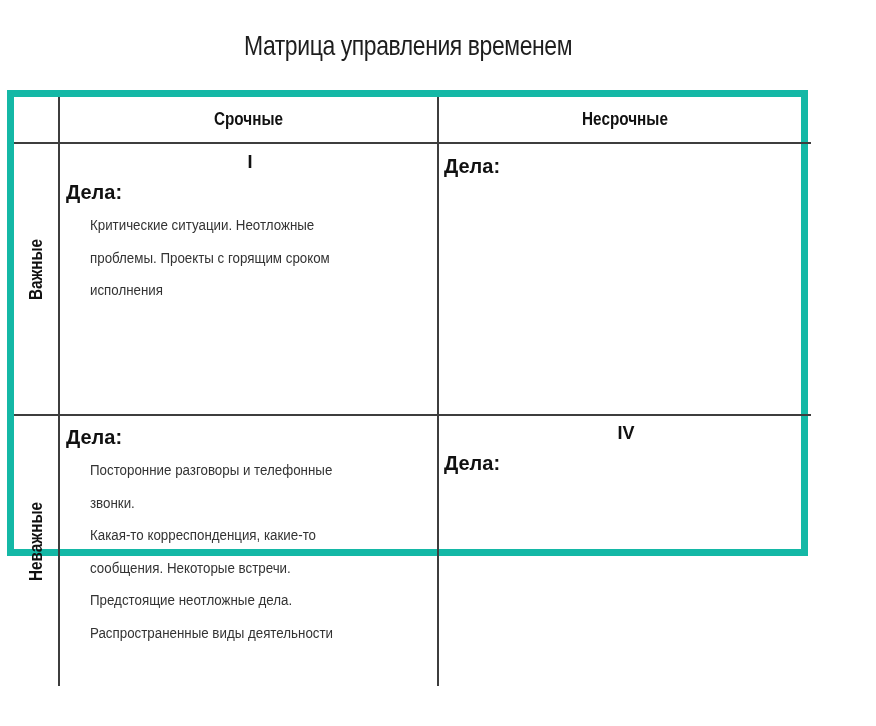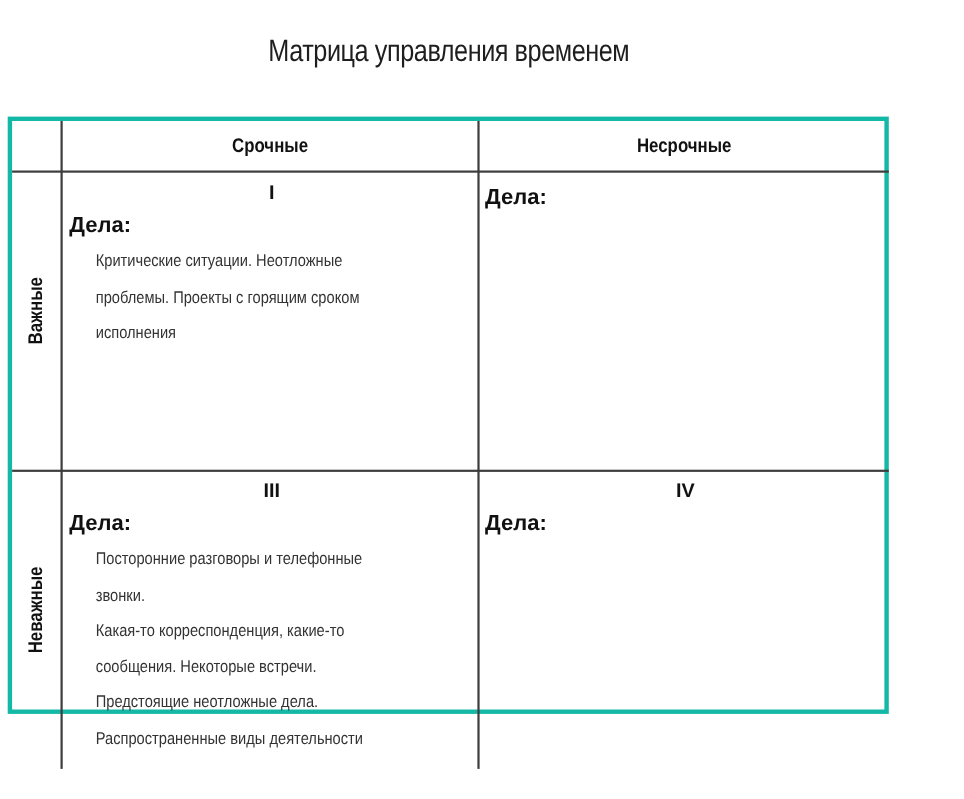--- a/index.html
+++ b/index.html
@@ -1,22 +1,22 @@
 <!DOCTYPE html>
 <html><head>
 <meta charset="utf-8">
 <style>
   html, body { margin:0; padding:0; background:#ffffff; }
   body { width:876px; height:726px; position:relative; overflow:hidden;
          font-family:"Liberation Sans", sans-serif; color:#2a2a2a; }
   .title { position:absolute; left:0; width:816px; top:30px; text-align:center;
            font-size:28px; letter-spacing:-0.5px; color:#1e1e1e;
            transform:scaleX(0.82); transform-origin:center; }
-  .grid { position:absolute; left:7px; top:106px; width:801px; height:543px;
-          border:4px solid #14b8a6; box-sizing:border-box; }
+  .grid { position:absolute; left:7px; top:90px; width:801px; height:466px;
+          border:7px solid #14b8a6; box-sizing:border-box; }
   .vline, .hline { position:absolute; background:#3d3d3d; }
   .cell { position:absolute; box-sizing:border-box; }
   .colhead { font-weight:bold; font-size:18px; text-align:center; color:#111;
              transform:scaleX(0.85); }
   .rowlabel { position:absolute; font-weight:bold; font-size:18px; color:#111;
               transform:rotate(-90deg) scaleX(0.85); white-space:nowrap; }
   .roman { text-align:center; font-weight:bold; font-size:18px; color:#111; height:26px; line-height:26px; }
   .dela { font-weight:bold; font-size:20px; color:#111; margin-top:4px; height:26px; line-height:26px; }
   .items { margin:4px 0 0 24px; padding:0; list-style:none; }
   .items li { font-size:15.5px; line-height:32.5px; color:#333; transform:scaleX(0.86); transform-origin:left; white-space:nowrap; }
@@ -51,21 +51,20 @@
       <li>проблемы. Проекты с горящим сроком</li>
       <li>исполнения</li>
     </ul>
   </div>
 
   <div class="cell" style="left:430px; top:52px; width:364px;">
     <div class="dela">Дела:</div>
   </div>
 
   <div class="cell" style="left:52px; top:323px; width:368px;">
-    <div class="roman">III</div>
     <div class="dela">Дела:</div>
     <ul class="items">
       <li>Посторонние разговоры и телефонные</li>
       <li>звонки.</li>
       <li>Какая-то корреспонденция, какие-то</li>
       <li>сообщения. Некоторые встречи.</li>
       <li>Предстоящие неотложные дела.</li>
       <li>Распространенные виды деятельности</li>
     </ul>
   </div>

